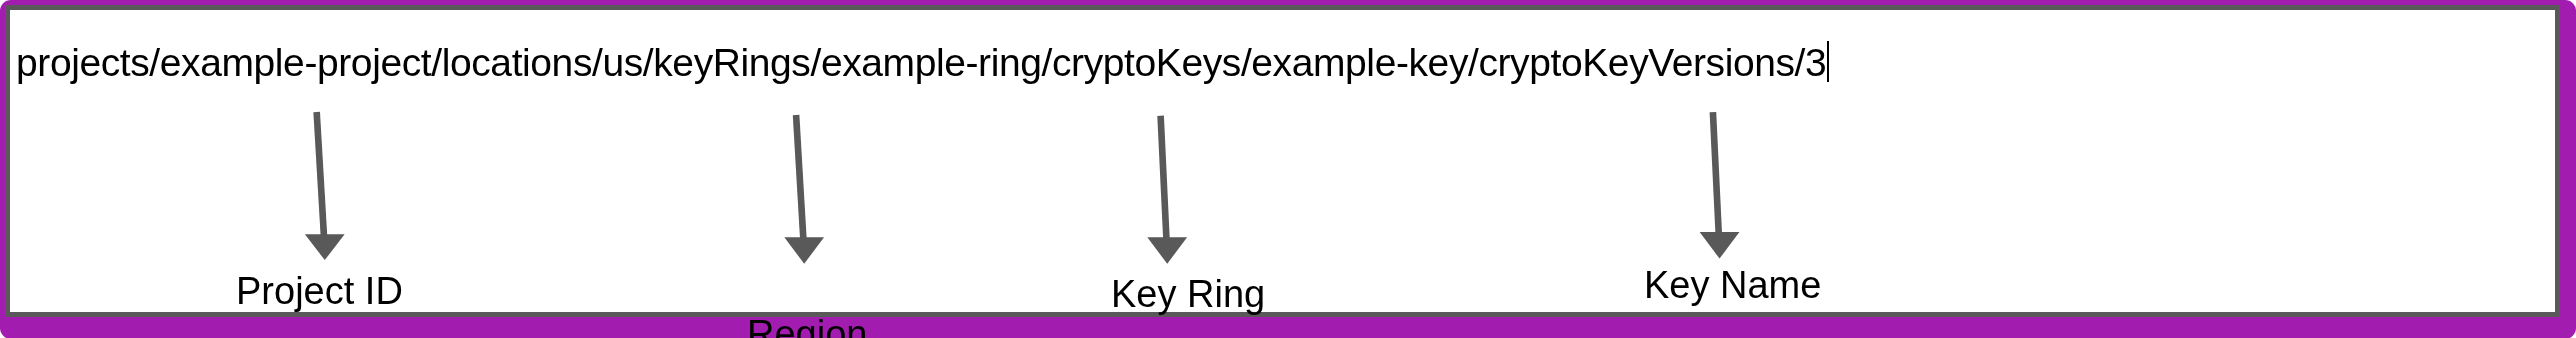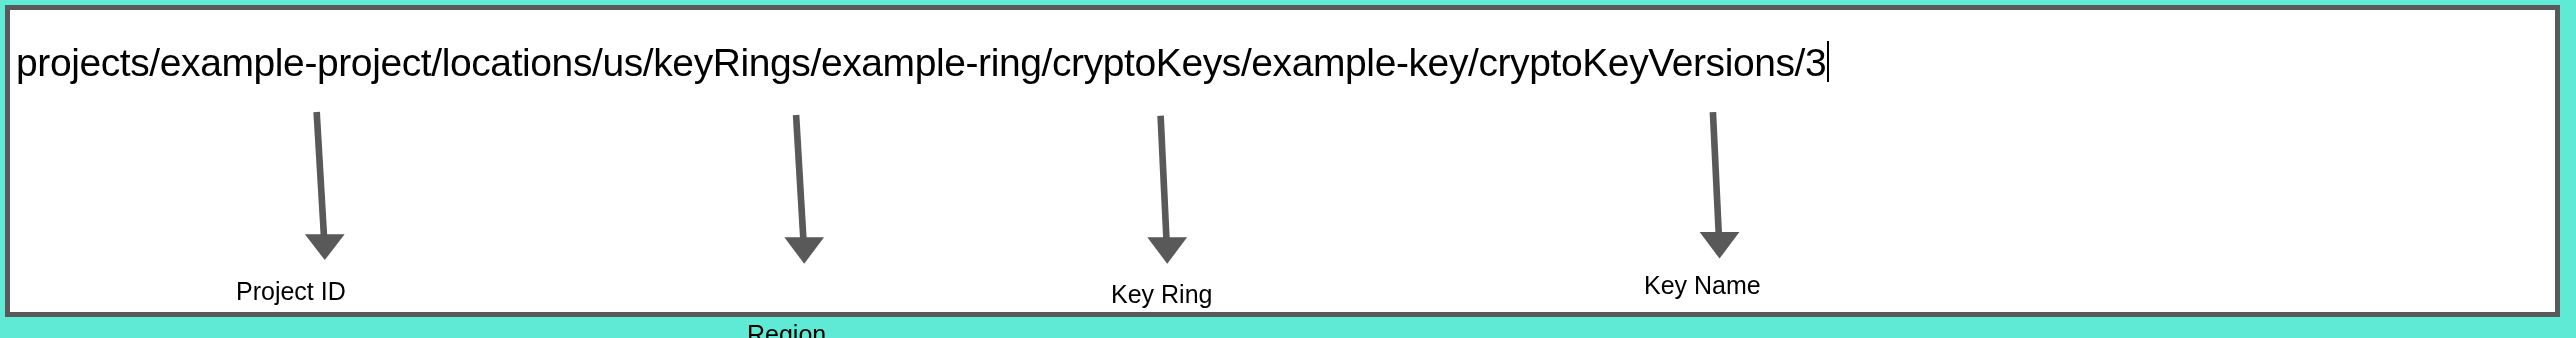--- a/index.html
+++ b/index.html
@@ -7,22 +7,23 @@
     padding: 0;
     background: #ffffff;
   }
   body {
     font-family: "Liberation Sans", sans-serif;
   }
   #canvas {
     position: relative;
     width: 2576px;
     height: 339px;
-    background: #5eead4;
+    background: #a21caf;
     overflow: hidden;
+    border-radius: 11px;
   }
   
   #frame {
     position: absolute;
     left: 5.2px;
     top: 5.2px;
     width: 2555px;
     height: 312px;
     border: 5.2px solid #595959;
     background: #ffffff;
@@ -60,21 +61,21 @@
     left: 0;
     top: 0;
     width: 2576px;
     height: 339px;
     pointer-events: none;
   }
   
   .annotation-label {
     position: absolute;
     font-family: "Liberation Sans", sans-serif;
-    font-size: 25px;
+    font-size: 38px;
     line-height: 32px;
     color: #000000;
     white-space: nowrap;
   }
 </style>
 </head>
 <body>
 
 <div id="canvas">
 

